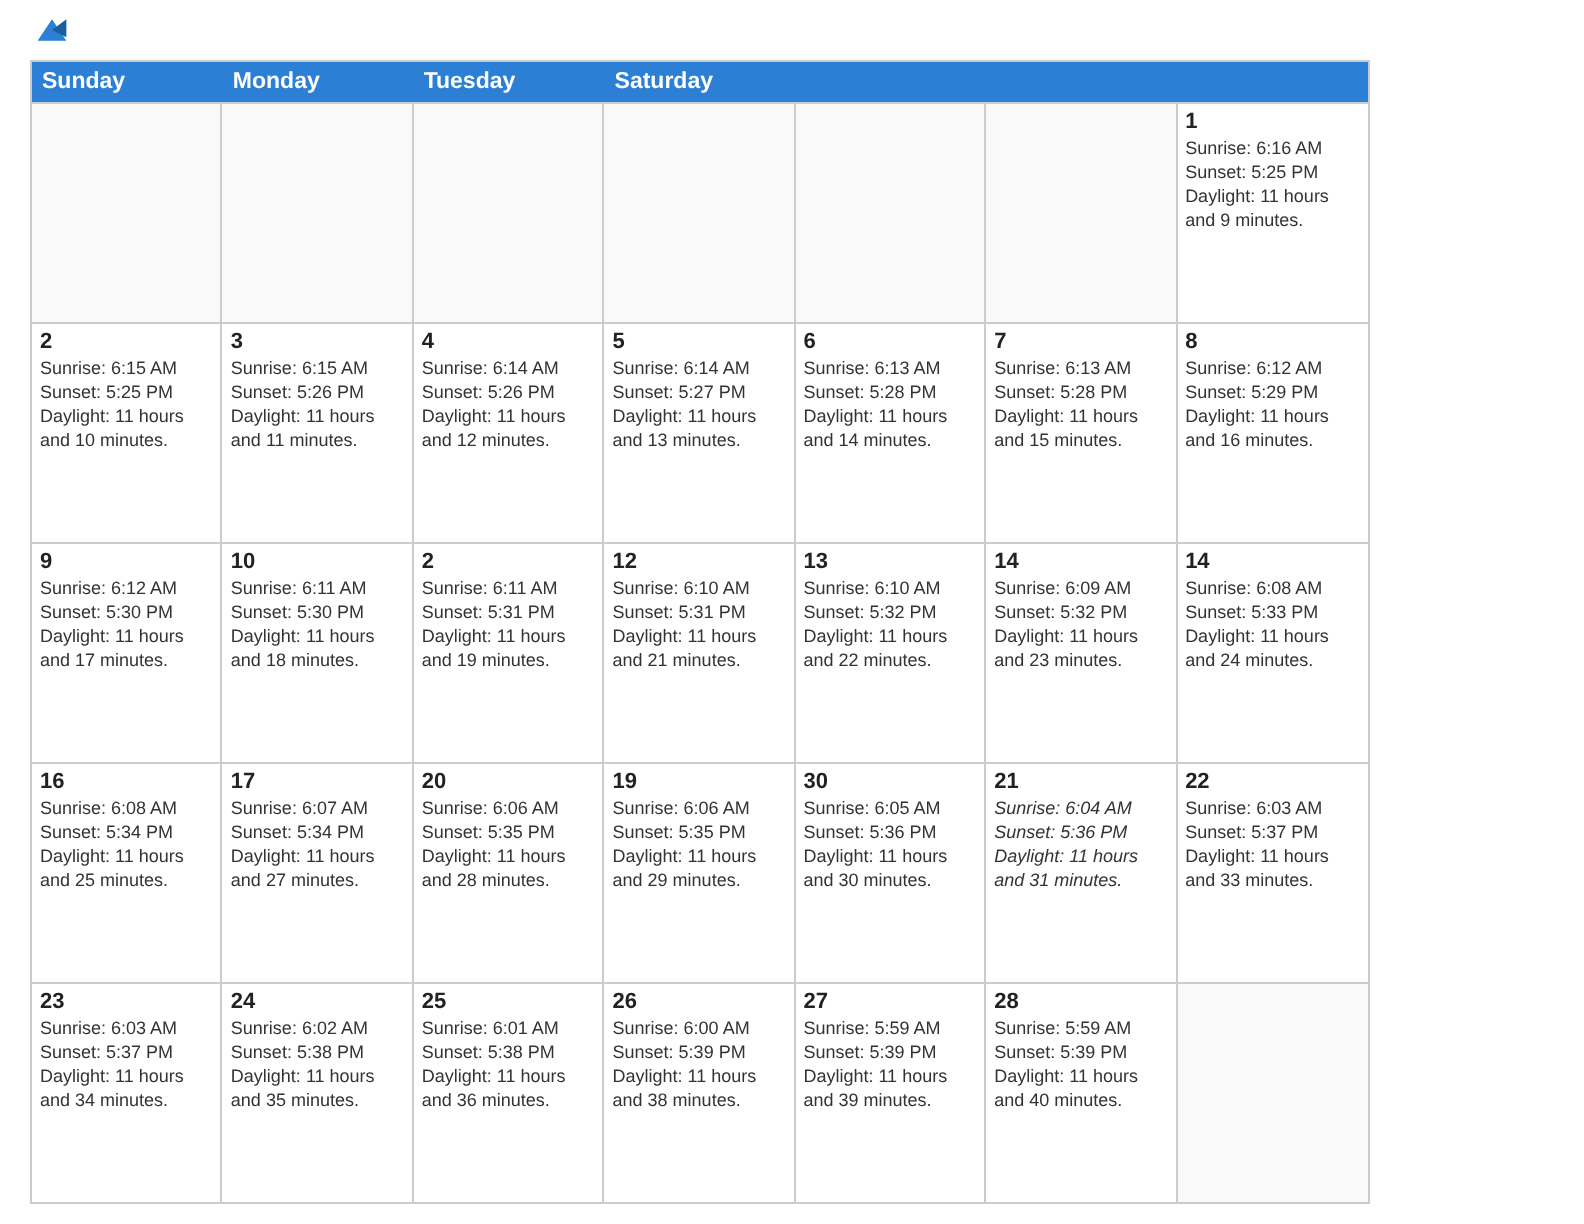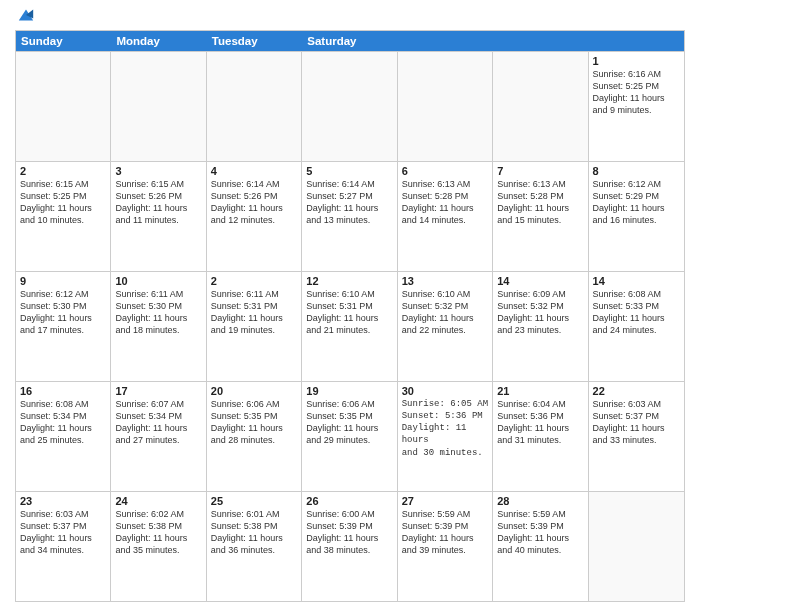--- a/index.html
+++ b/index.html
@@ -291,28 +291,28 @@
           </div>
           <div class="cal-cell">
             <span class="day-num">19</span>
             <div class="day-info" style="white-space: pre-line;">Sunrise: 6:06 AM
 Sunset: 5:35 PM
 Daylight: 11 hours
 and 29 minutes.</div>
           </div>
           <div class="cal-cell">
             <span class="day-num">30</span>
-            <div class="day-info" style="white-space: pre-line; font-family: Liberation Mono, monospace;">Sunrise: 6:05 AM
+            <div class="day-info" style="white-space: pre-line;">Sunrise: 6:05 AM
 Sunset: 5:36 PM
 Daylight: 11 hours
 and 30 minutes.</div>
           </div>
           <div class="cal-cell">
             <span class="day-num">21</span>
-            <div class="day-info" style="white-space: pre-line;">Sunrise: 6:04 AM
+            <div class="day-info" style="white-space: pre-line; font-style: italic;">Sunrise: 6:04 AM
 Sunset: 5:36 PM
 Daylight: 11 hours
 and 31 minutes.</div>
           </div>
           <div class="cal-cell">
             <span class="day-num">22</span>
             <div class="day-info" style="white-space: pre-line;">Sunrise: 6:03 AM
 Sunset: 5:37 PM
 Daylight: 11 hours
 and 33 minutes.</div>

